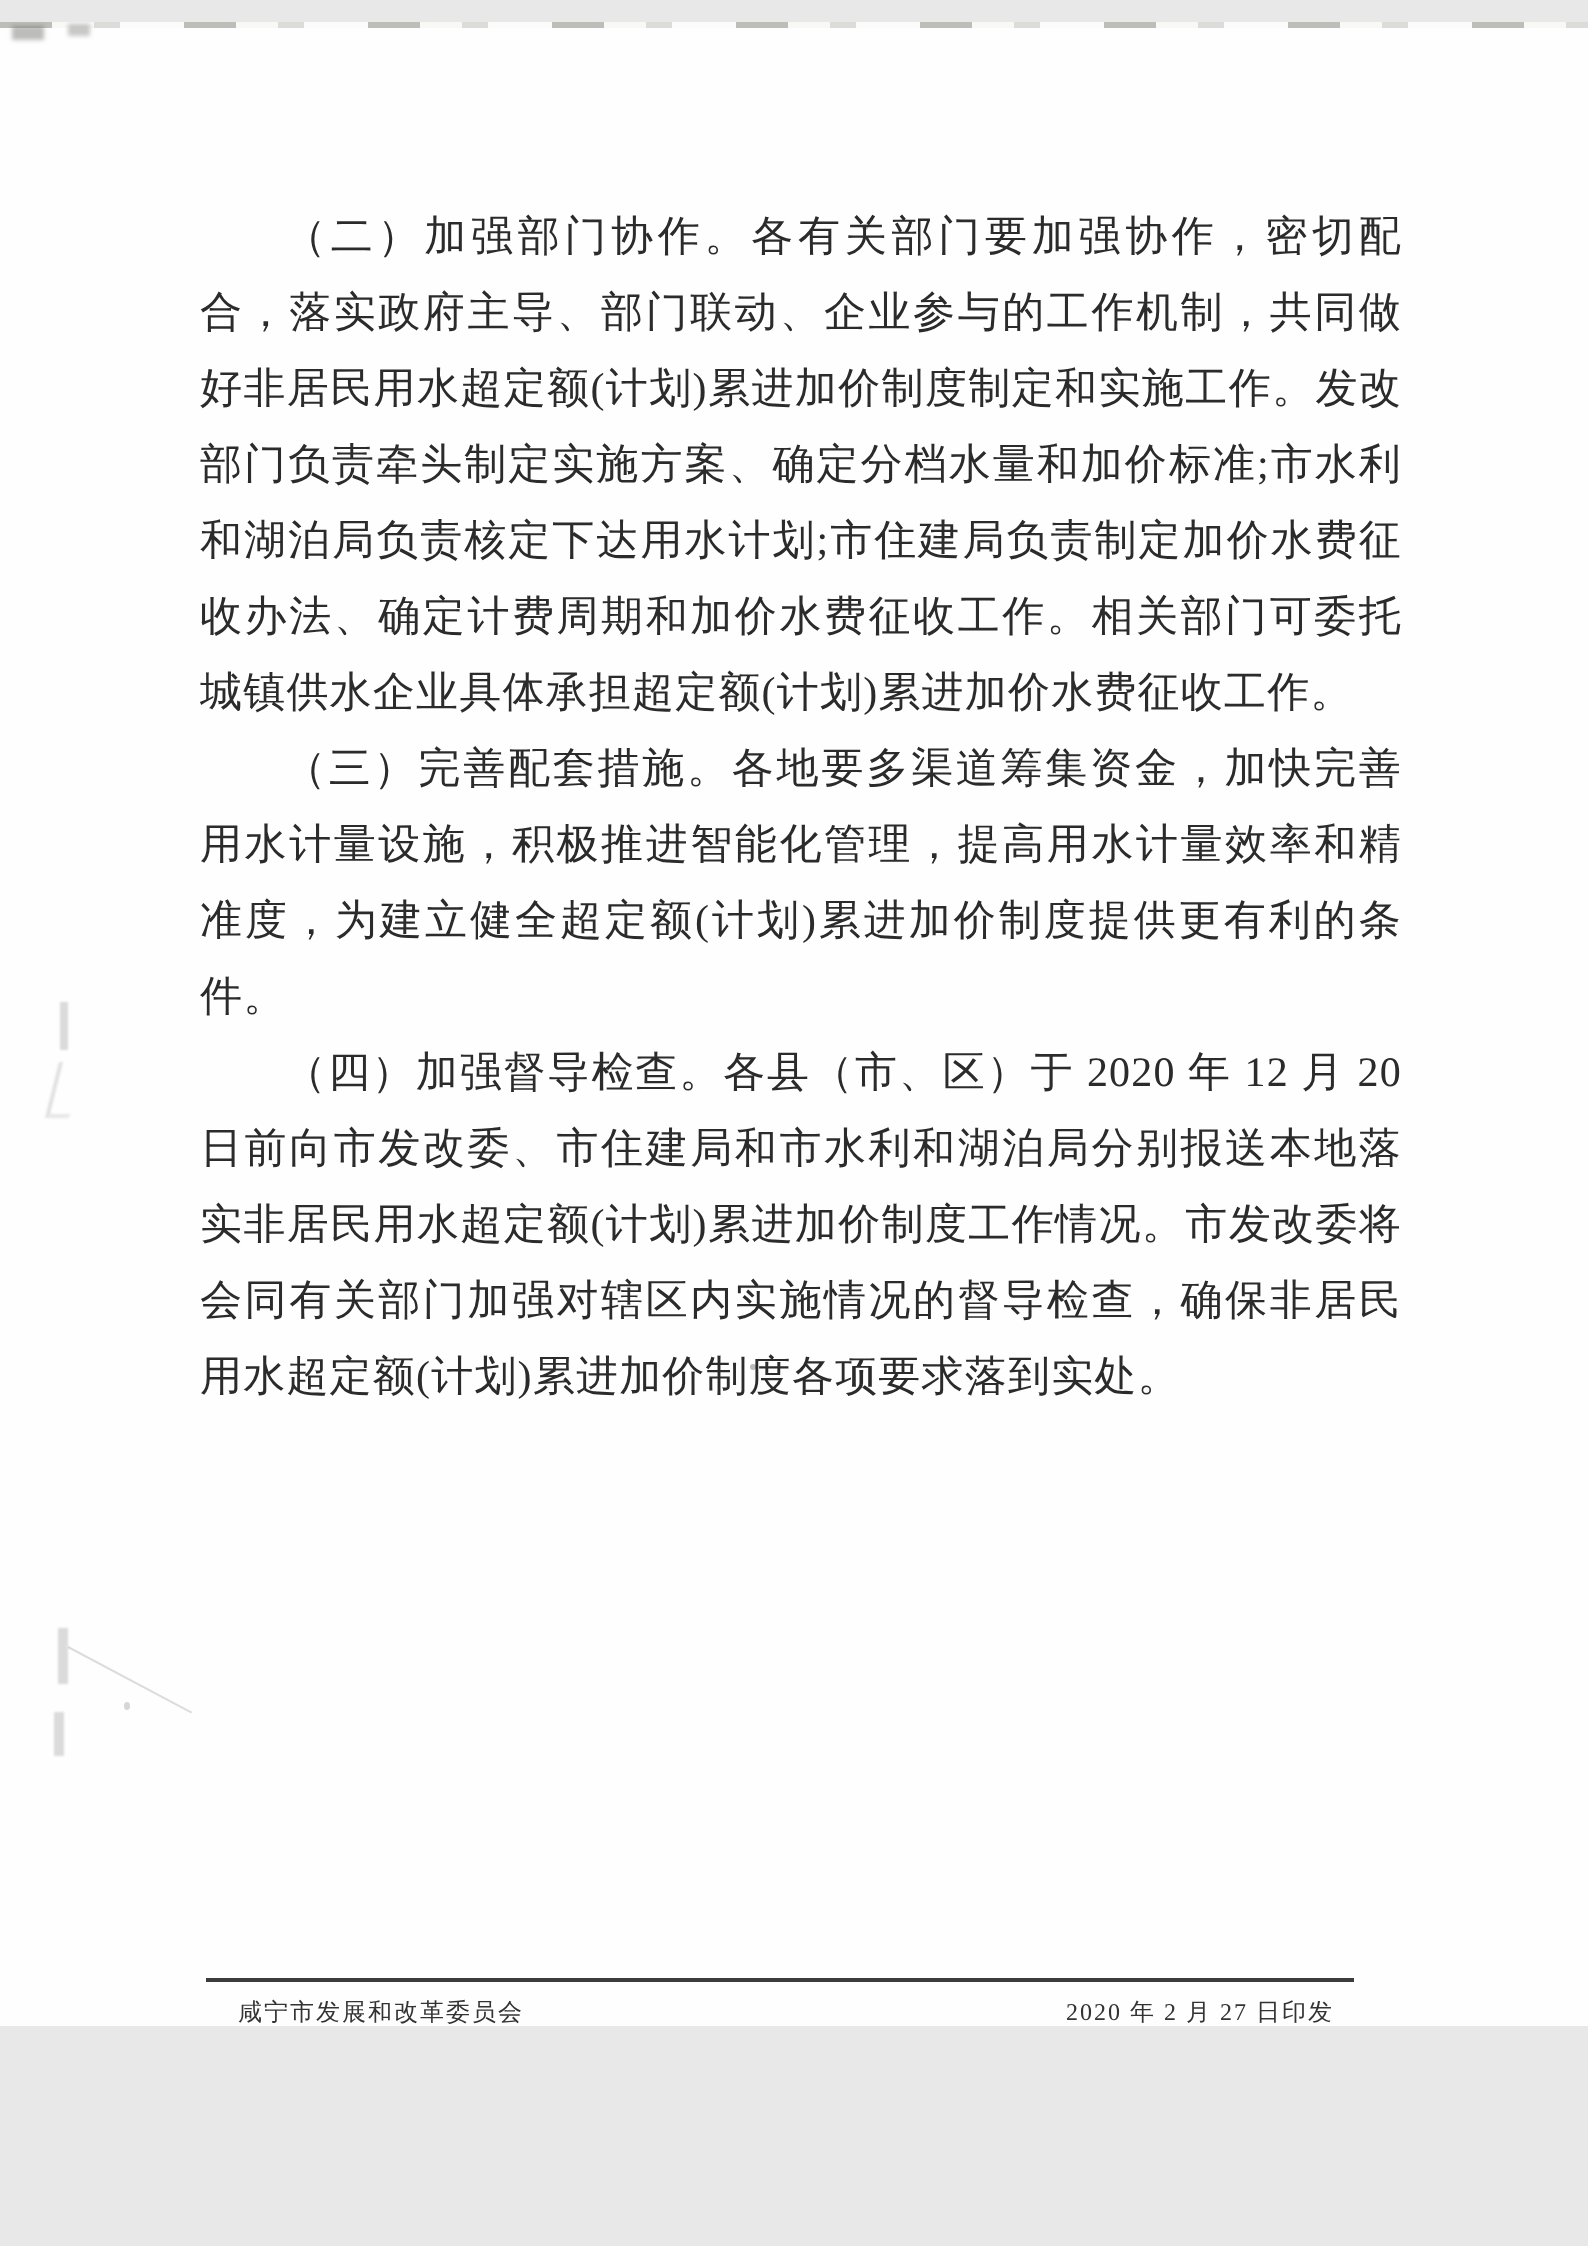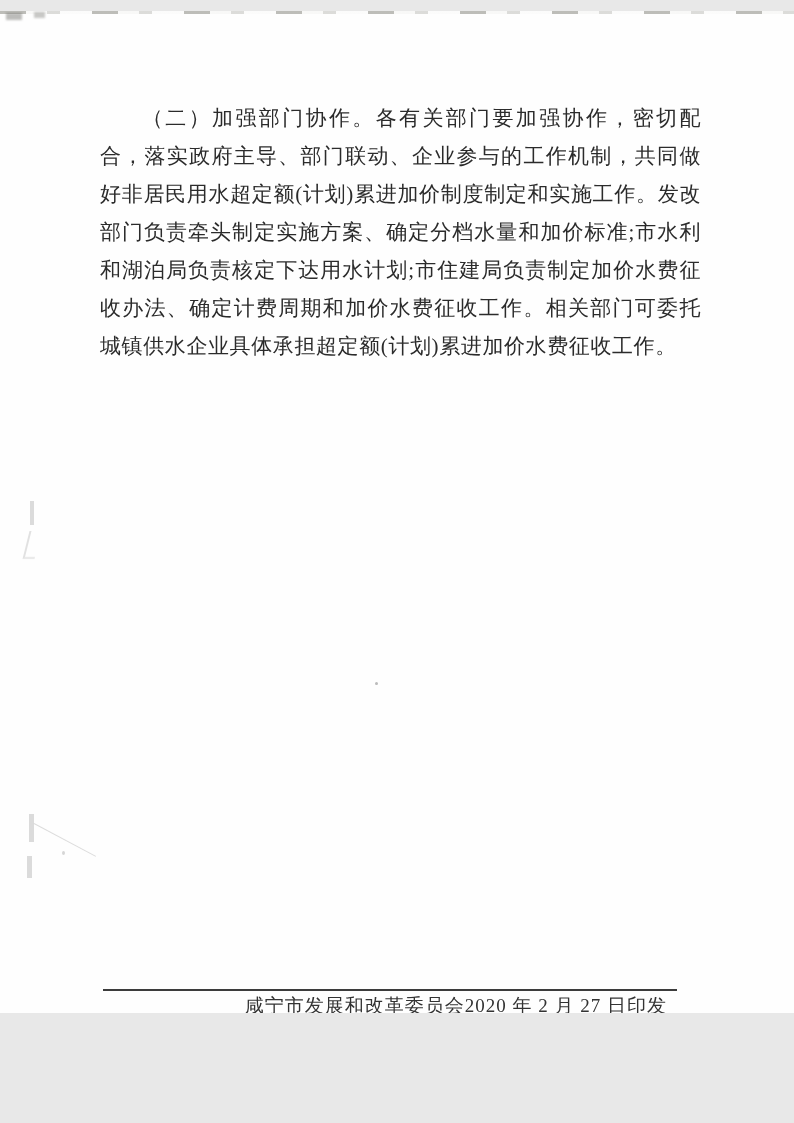--- a/index.html
+++ b/index.html
@@ -33,23 +33,23 @@
     position: absolute;
     left: 103px;
     top: 978px;
     width: 574px;
     height: 35px;
     box-sizing: border-box;
     border-top: 2px solid #3c3c3c;
     border-bottom: 3px solid #343434;
     display: flex;
     align-items: center;
-    justify-content: flex-end;
+    justify-content: space-between;
     padding: 0 10px 0 16px;
-    font-size: 19px;
+    font-size: 12px;
     letter-spacing: 1px;
     color: #333;
   }
   .page-number {
     position: absolute;
     left: 0;
     top: 1038px;
     width: 794px;
     text-align: center;
     font-size: 14px;
@@ -97,20 +97,22 @@
   <div class="artifact mm-b"></div>
   <div class="artifact margin-mark mm-c"></div>
   <div class="artifact margin-mark mm-d"></div>
   <div class="artifact scratch"></div>
   <div class="artifact speck sp-1"></div>
   <div class="artifact speck sp-2"></div>
   <div class="artifact speck sp-3"></div>
 
   <div class="doc-body">
     <p>（二）加强部门协作。各有关部门要加强协作，密切配合，落实政府主导、部门联动、企业参与的工作机制，共同做好非居民用水超定额(计划)累进加价制度制定和实施工作。发改部门负责牵头制定实施方案、确定分档水量和加价标准;市水利和湖泊局负责核定下达用水计划;市住建局负责制定加价水费征收办法、确定计费周期和加价水费征收工作。相关部门可委托城镇供水企业具体承担超定额(计划)累进加价水费征收工作。</p>
+    <p>（三）完善配套措施。各地要多渠道筹集资金，加快完善用水计量设施，积极推进智能化管理，提高用水计量效率和精准度，为建立健全超定额(计划)累进加价制度提供更有利的条件。</p>
+    <p>（四）加强督导检查。各县（市、区）于 2020 年 12 月 20 日前向市发改委、市住建局和市水利和湖泊局分别报送本地落实非居民用水超定额(计划)累进加价制度工作情况。市发改委将会同有关部门加强对辖区内实施情况的督导检查，确保非居民用水超定额(计划)累进加价制度各项要求落到实处。</p>
   </div>
 
   <div class="colophon">
     <span>咸宁市发展和改革委员会</span>
     <span>2020 年 2 月 27 日印发</span>
   </div>
 
   <div class="page-number">5</div>
 
 </div>

